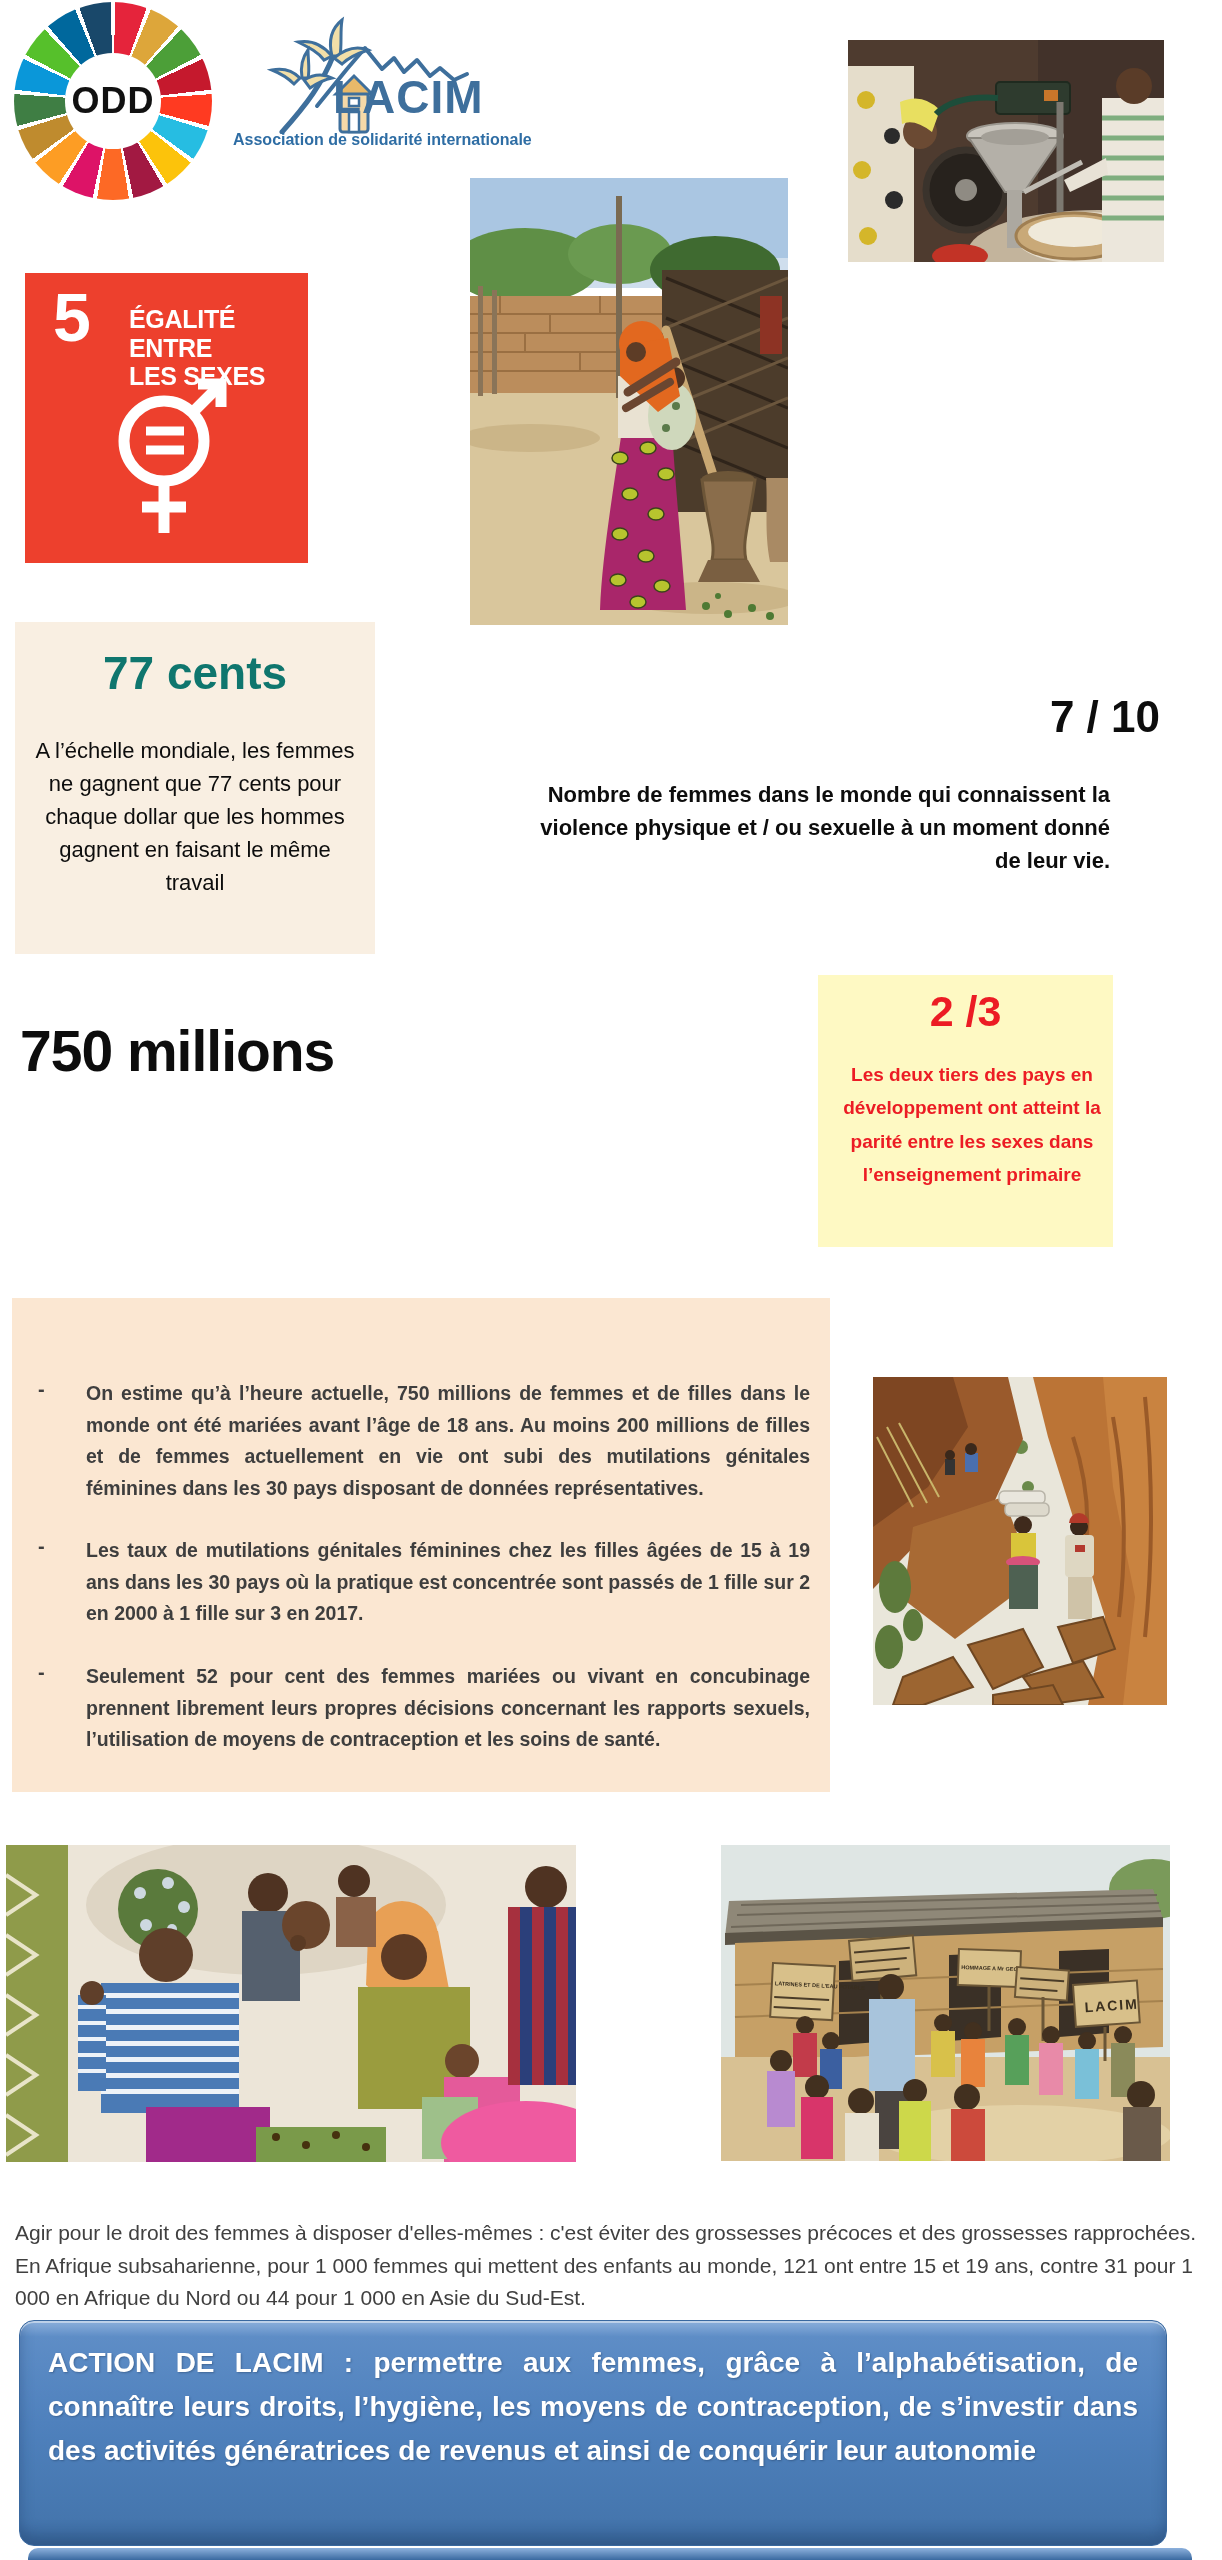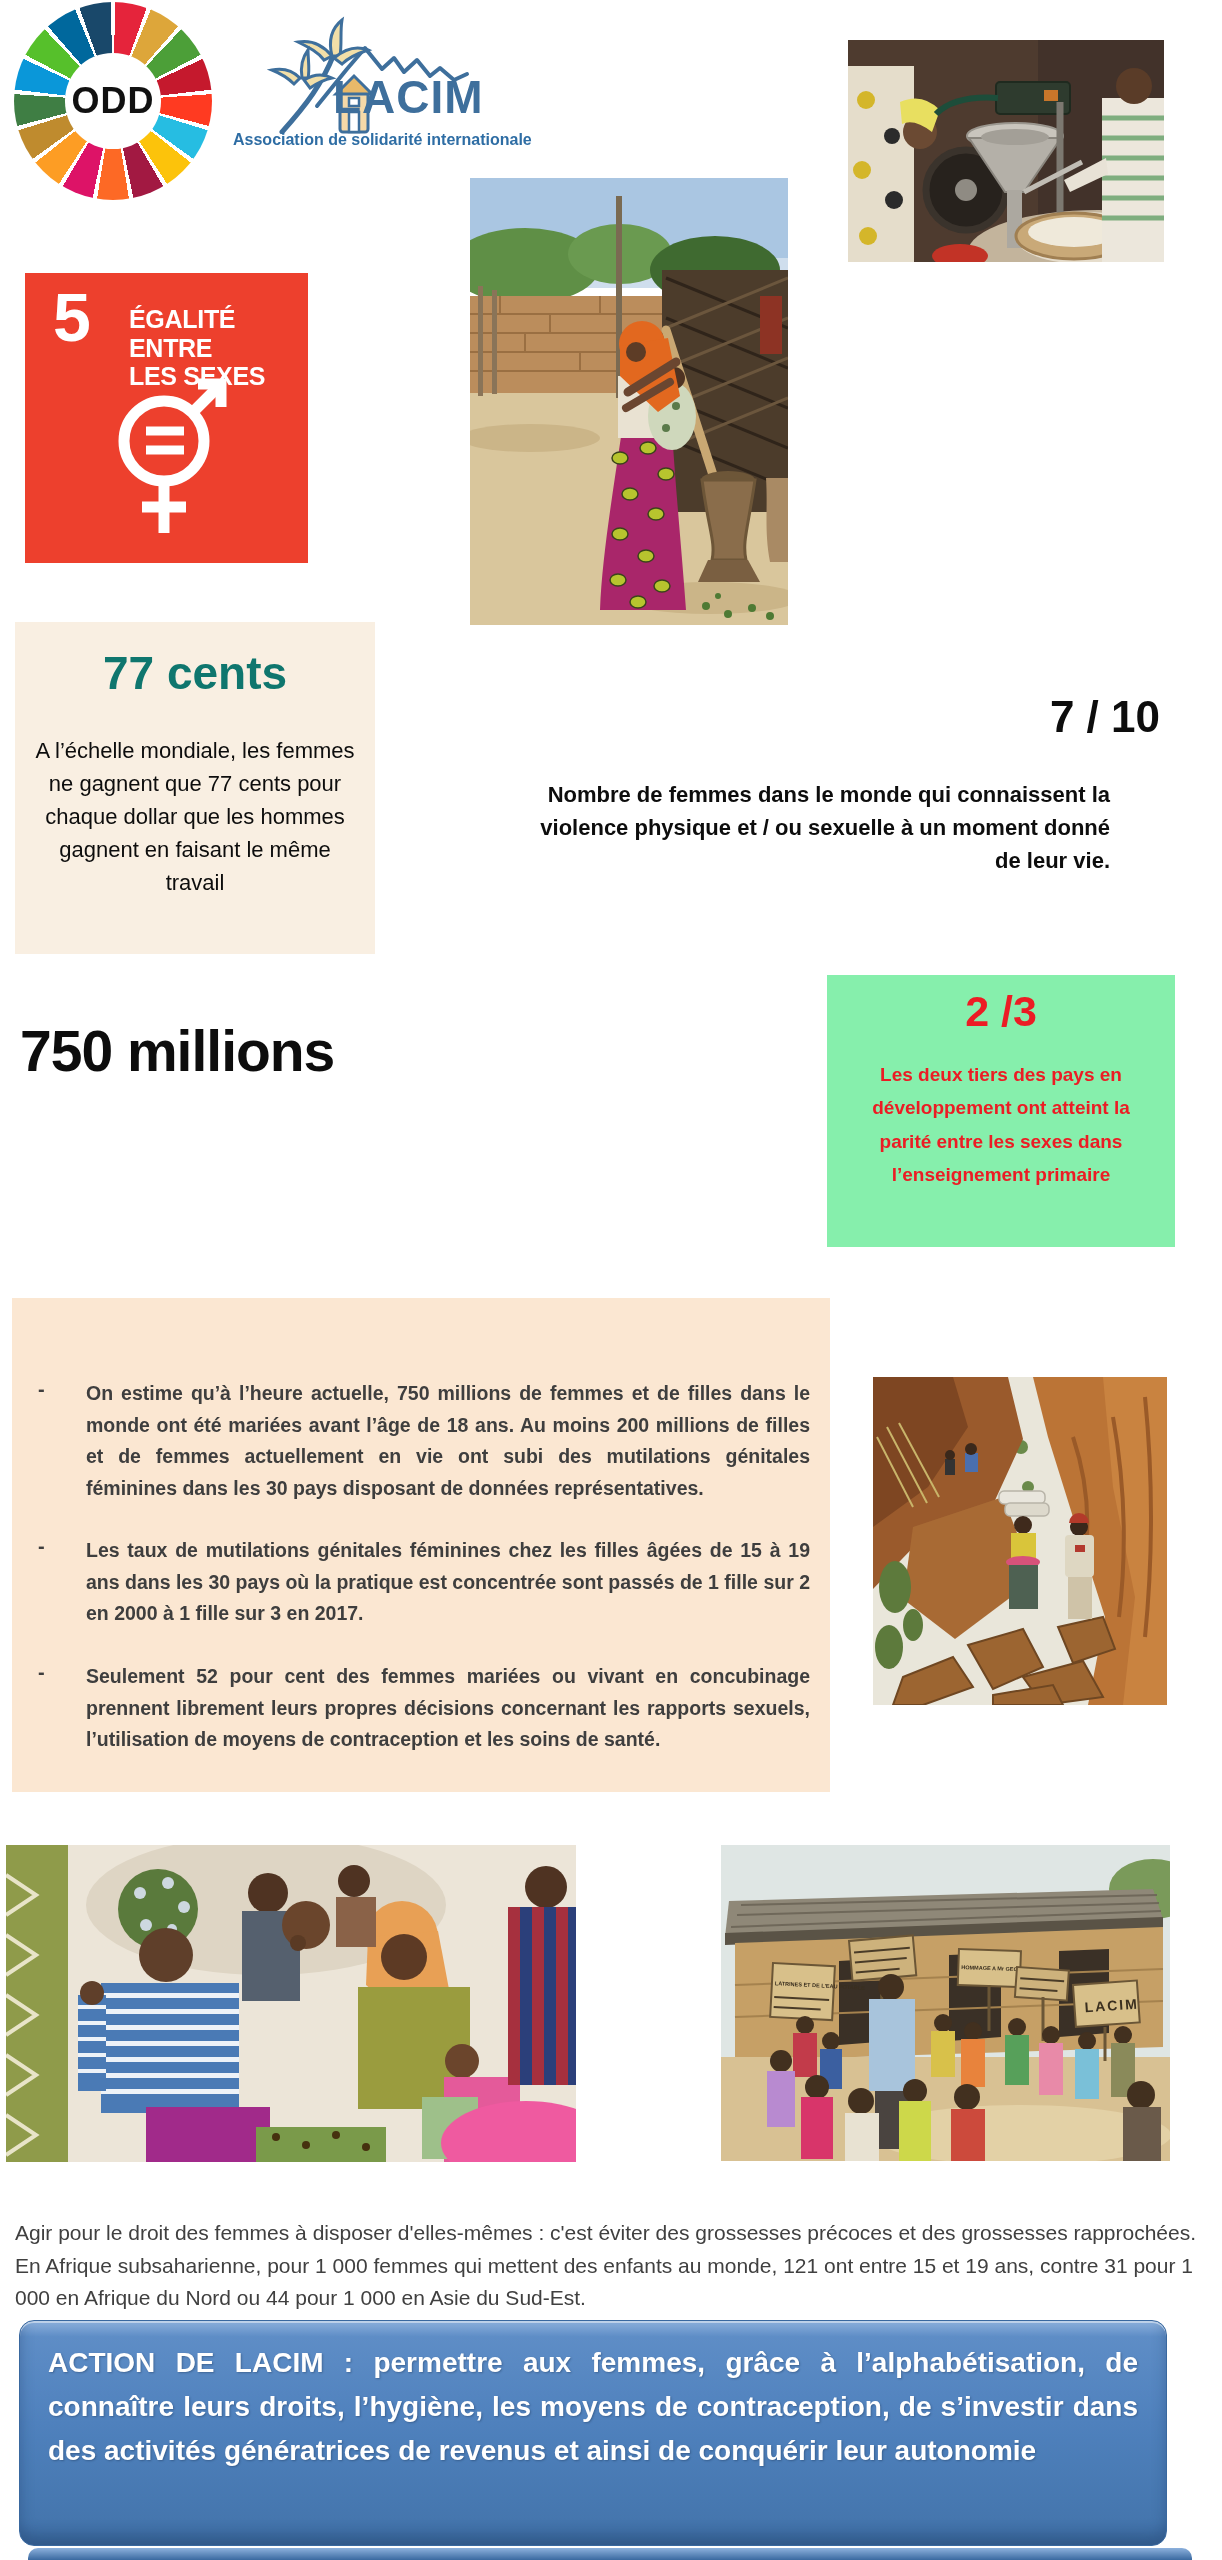--- a/index.html
+++ b/index.html
@@ -44,21 +44,21 @@
   .card77{position:absolute;left:15px;top:622px;width:360px;height:332px;text-align:center;}
   .card77 h2{margin:24px 0 0;font-size:46px;color:#0f766e;}
   .card77 p{margin:34px auto 0;width:322px;font-size:22px;line-height:1.5;color:#0d0d0d;}
   .blk710{position:absolute;left:460px;top:692px;width:700px;text-align:right;color:#0d0d0d;}
   .blk710 h2{margin:0;font-size:44px;}
   .blk710 p{margin:36px auto 0;width:600px;font-size:22px;font-weight:bold;line-height:1.5;}
   .blk750{position:absolute;left:20px;top:1018px;width:545px;color:#0d0d0d;}
   .blk750 h2{margin:0;font-size:57px;letter-spacing:-1px;}
   .blk750 p{margin:42px 0 0;font-size:22px;line-height:1.55;}
   .blk750 sup{font-size:13px;}
-  .card23{position:absolute;left:818px;top:975px;width:348px;height:272px;background:#86efac;text-align:center;margin-left:9px;}
+  .card23{position:absolute;left:818px;top:975px;width:295px;height:272px;background:#fef9c3;text-align:center;}
   .card23 h2{margin:12px 0 0;font-size:43px;color:#ec1c24;}
   .card23 p{margin:22px auto 0;width:308px;font-size:19px;font-weight:bold;line-height:1.75;color:#ec1c24;}
 
   
   .facts{position:absolute;left:12px;top:1298px;width:818px;height:494px;background:#fbe7d2;
     box-sizing:border-box;padding:80px 20px 0 26px;color:#3e3e3e;}
   .fact{display:flex;margin-bottom:31px;}
   .fact .dash{width:48px;font-size:20px;font-weight:bold;flex:none;}
   .fact .txt{flex:1;font-size:19.5px;font-weight:bold;line-height:1.62;text-align:justify;}
 

